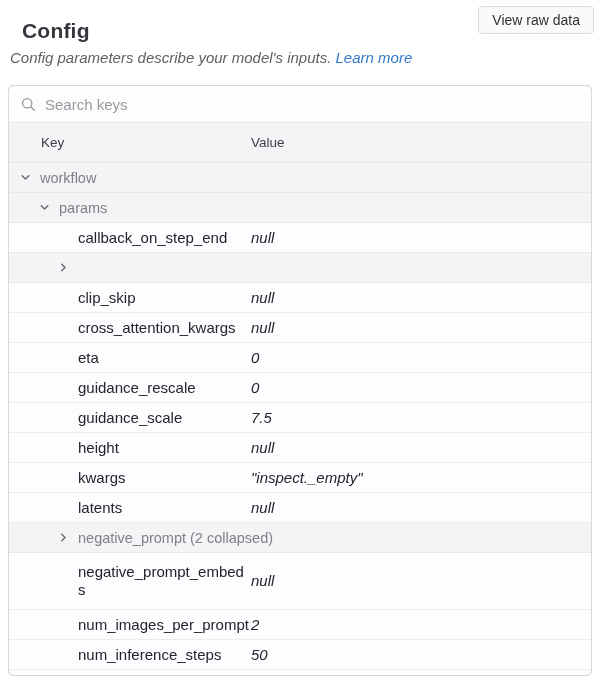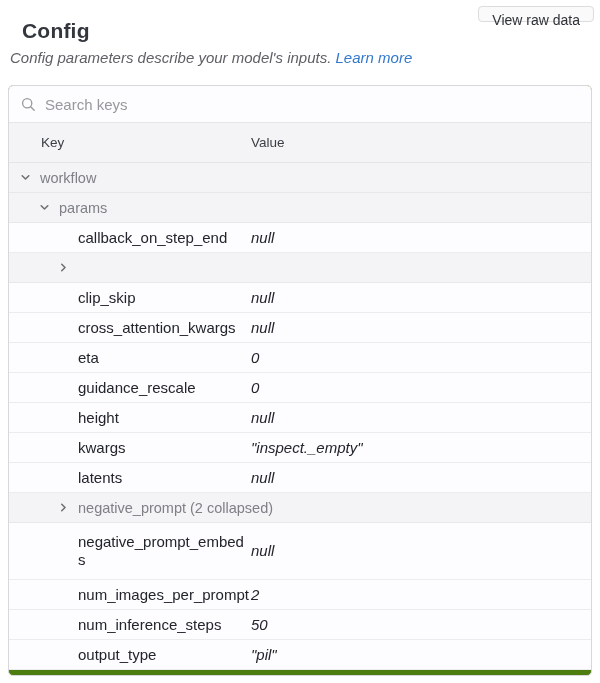--- a/index.html
+++ b/index.html
@@ -8,21 +8,21 @@
     background:#ffffff;font-family:"Liberation Sans",sans-serif;
     color:#24272c;
   }
   
   .page-header{position:relative;height:40px;}
   .page-title{
     position:absolute;left:10px;top:7px;margin:12px;
     font-size:21px;font-weight:600;color:#33373d;letter-spacing:.2px;
   }
   .raw-btn{
-    position:absolute;right:6px;top:6px;height:16px;
+    position:absolute;right:6px;top:6px;height:28px;
     padding:0 13px;font-family:inherit;font-size:14px;color:#2f3338;
     background:#fafafa;border:1px solid #dcdcdf;border-radius:4px;
     box-sizing:border-box;cursor:pointer;line-height:26px;
   }
   .subtitle{
     position:absolute;left:10px;top:48px;right:10px;
     font-size:15px;font-style:italic;color:#5e6066;line-height:19px;
   }
   .subtitle a{color:#3378cc;text-decoration:none;font-style:italic;}
   
@@ -173,20 +173,27 @@
   </div>
 
   <div class="row leaf">
     <div class="cell-key">
 
       <span class="key-text" style="padding-left: 69px;">guidance_rescale</span>
     </div>
     <div class="cell-value">0</div>
   </div>
 
+  <div class="row leaf">
+    <div class="cell-key">
+
+      <span class="key-text" style="padding-left: 69px;">guidance_scale</span>
+    </div>
+    <div class="cell-value">7.5</div>
+  </div>
 
   <div class="row leaf">
     <div class="cell-key">
 
       <span class="key-text" style="padding-left: 69px;">height</span>
     </div>
     <div class="cell-value">null</div>
   </div>
 
   <div class="row leaf">

